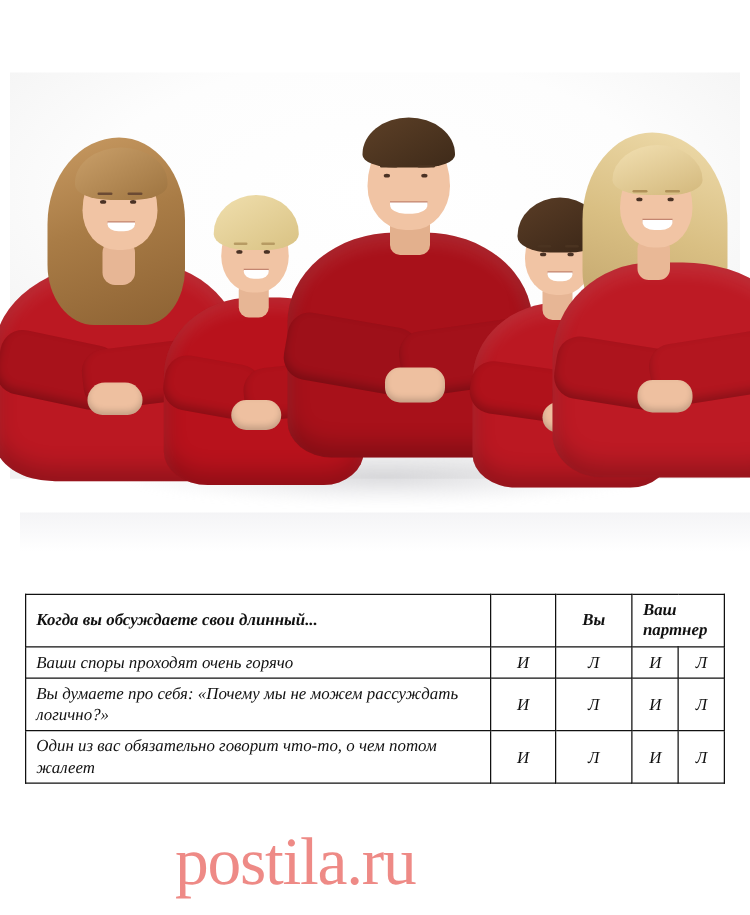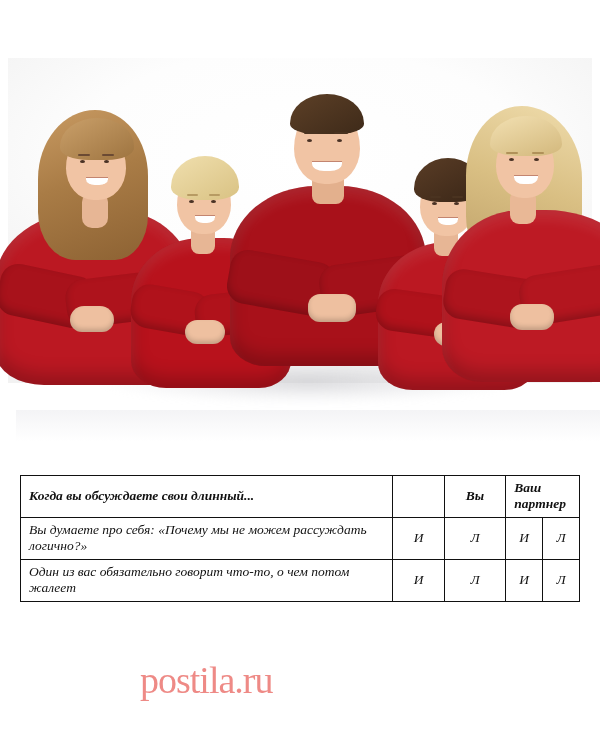--- a/index.html
+++ b/index.html
@@ -146,21 +146,21 @@
     font-size: 15px;
   }
   .qtext { font-style: italic; }
 
   
   .watermark {
     position: absolute;
     left: 140px;
     top: 658px;
     font-family: "Liberation Serif", serif;
-    font-size: 38px;
+    font-size: 54px;
     color: rgba(228, 66, 60, 0.62);
     letter-spacing: -1px;
     pointer-events: none;
     white-space: nowrap;
   }
 </style>
 </head>
 <body>
 
 <div class="page">
@@ -263,20 +263,27 @@
     <table class="quiz">
       <thead>
         <tr>
           <th class="col-q">Когда вы обсуждаете свои длинный...</th>
           <th class="col-a"></th>
           <th class="col-b hdr-you">Вы</th>
           <th class="col-c hdr-partner" colspan="2">Ваш партнер</th>
         </tr>
       </thead>
       <tbody>
+        <tr>
+          <td class="col-q qtext">Ваши споры проходят очень горячо</td>
+          <td class="col-a ans">И</td>
+          <td class="col-b ans">Л</td>
+          <td class="col-c ans">И</td>
+          <td class="col-d ans">Л</td>
+        </tr>
         <tr>
           <td class="col-q qtext">Вы думаете про себя: «Почему мы не можем рассуждать логично?»</td>
           <td class="col-a ans">И</td>
           <td class="col-b ans">Л</td>
           <td class="col-c ans">И</td>
           <td class="col-d ans">Л</td>
         </tr>
         <tr>
           <td class="col-q qtext">Один из вас обязательно говорит что-то, о чем потом жалеет</td>
           <td class="col-a ans">И</td>

